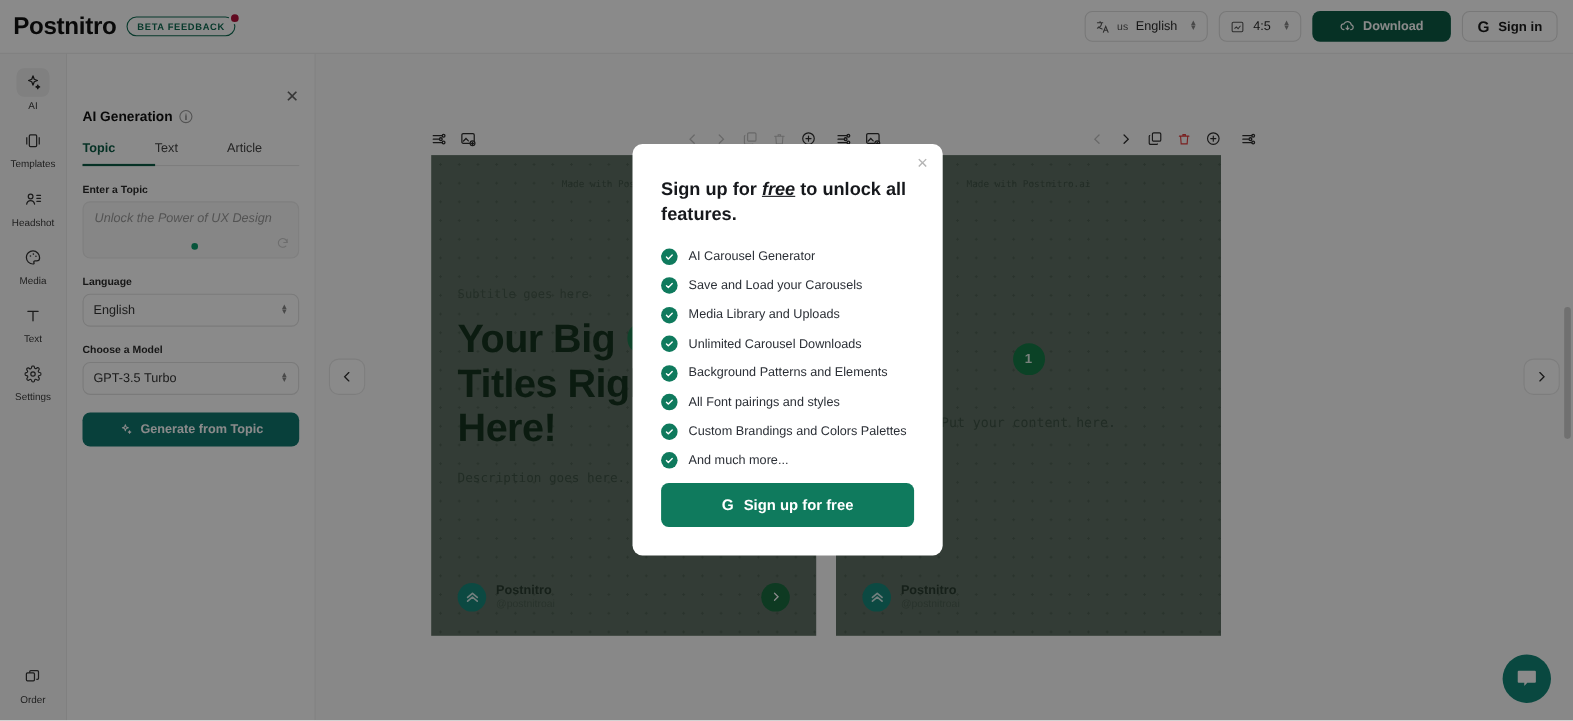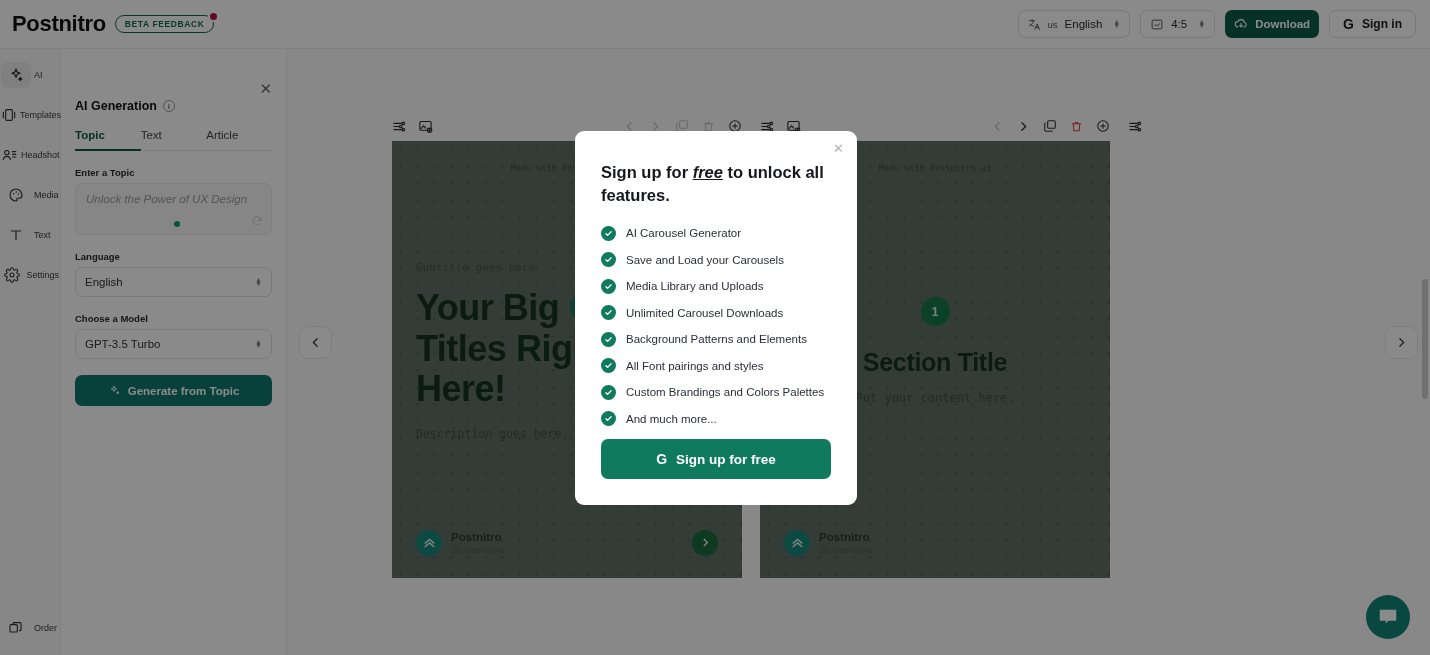--- a/index.html
+++ b/index.html
@@ -34,41 +34,41 @@
   .ctl {
     display: flex; align-items: center; gap: 7px;
     height: 28px; padding: 0 9px;
     border: 1px solid #dedede; border-radius: 7px;
     background: #fff; font-size: 11.5px; color: #2a2a2a;
   }
   .ctl .flag { font-size: 9.5px; color: #555; }
   .updown { display: flex; flex-direction: column; line-height: 4px; color: #888; font-size: 7px; margin-left: 4px;}
   .btn-download {
     display: flex; align-items: center; gap: 7px;
-    height: 28px; padding: 0 9px; border-radius: 7px;
+    height: 28px; padding: 0 25px; border-radius: 7px;
     background: #0c5c45; color: #fff; font-size: 11.5px; font-weight: 600;
     border: none; cursor: pointer;
   }
   .btn-signin {
     display: flex; align-items: center; gap: 8px;
     height: 28px; padding: 0 13px; border-radius: 7px;
     background: #fff; border: 1px solid #dedede;
     font-size: 12px; font-weight: 600; color: #1b1b1b; cursor: pointer;
   }
   .gicon { font-size: 14px; font-weight: 700; }
 
   
   .rail {
     position: absolute; top: 49px; left: 0; width: 61px; height: 606px;
     background: #fafafa; border-right: 1px solid #ececec;
     display: flex; flex-direction: column; align-items: center;
     padding-top: 13px;
   }
   .rail-item {
-    width: 58px; display: flex; flex-direction: row; align-items: center;
+    width: 58px; display: flex; flex-direction: column; align-items: center;
     gap: 3px; margin-bottom: 14px; cursor: pointer;
   }
   .rail-ico {
     width: 30px; height: 26px; display: flex; align-items: center; justify-content: center;
     border-radius: 7px; color: #333;
   }
   .rail-item.active .rail-ico { background: #ececec; }
   .rail-lbl { font-size: 9px; color: #3a3a3a; }
   .rail-spacer { flex: 1; }
   .rail-bottom { margin-bottom: 14px; }
@@ -547,21 +547,20 @@
                   <path d="M12 8v8M8 12h8"></path>
                 </svg>
             </span>
           </div>
         </div>
 
         <div class="slide">
           <div class="watermark">Made with Postnitro.ai</div>
           <div class="s2-body">
             <div class="num-badge">1</div>
-            <div class="s2-title">Section Title</div>
             <div class="s2-desc">Put your content here.</div>
           </div>
           <div class="slide-foot">
             <div class="author">
               <span class="avatar">
                 <svg width="15" height="15" viewBox="0 0 24 24" fill="none" stroke="#d5ecea" stroke-width="2.4" stroke-linecap="round" stroke-linejoin="round">
                     <path d="M5 13l7-6 7 6"></path>
                     <path d="M5 18.5l7-6 7 6"></path>
                   </svg>
               </span>

